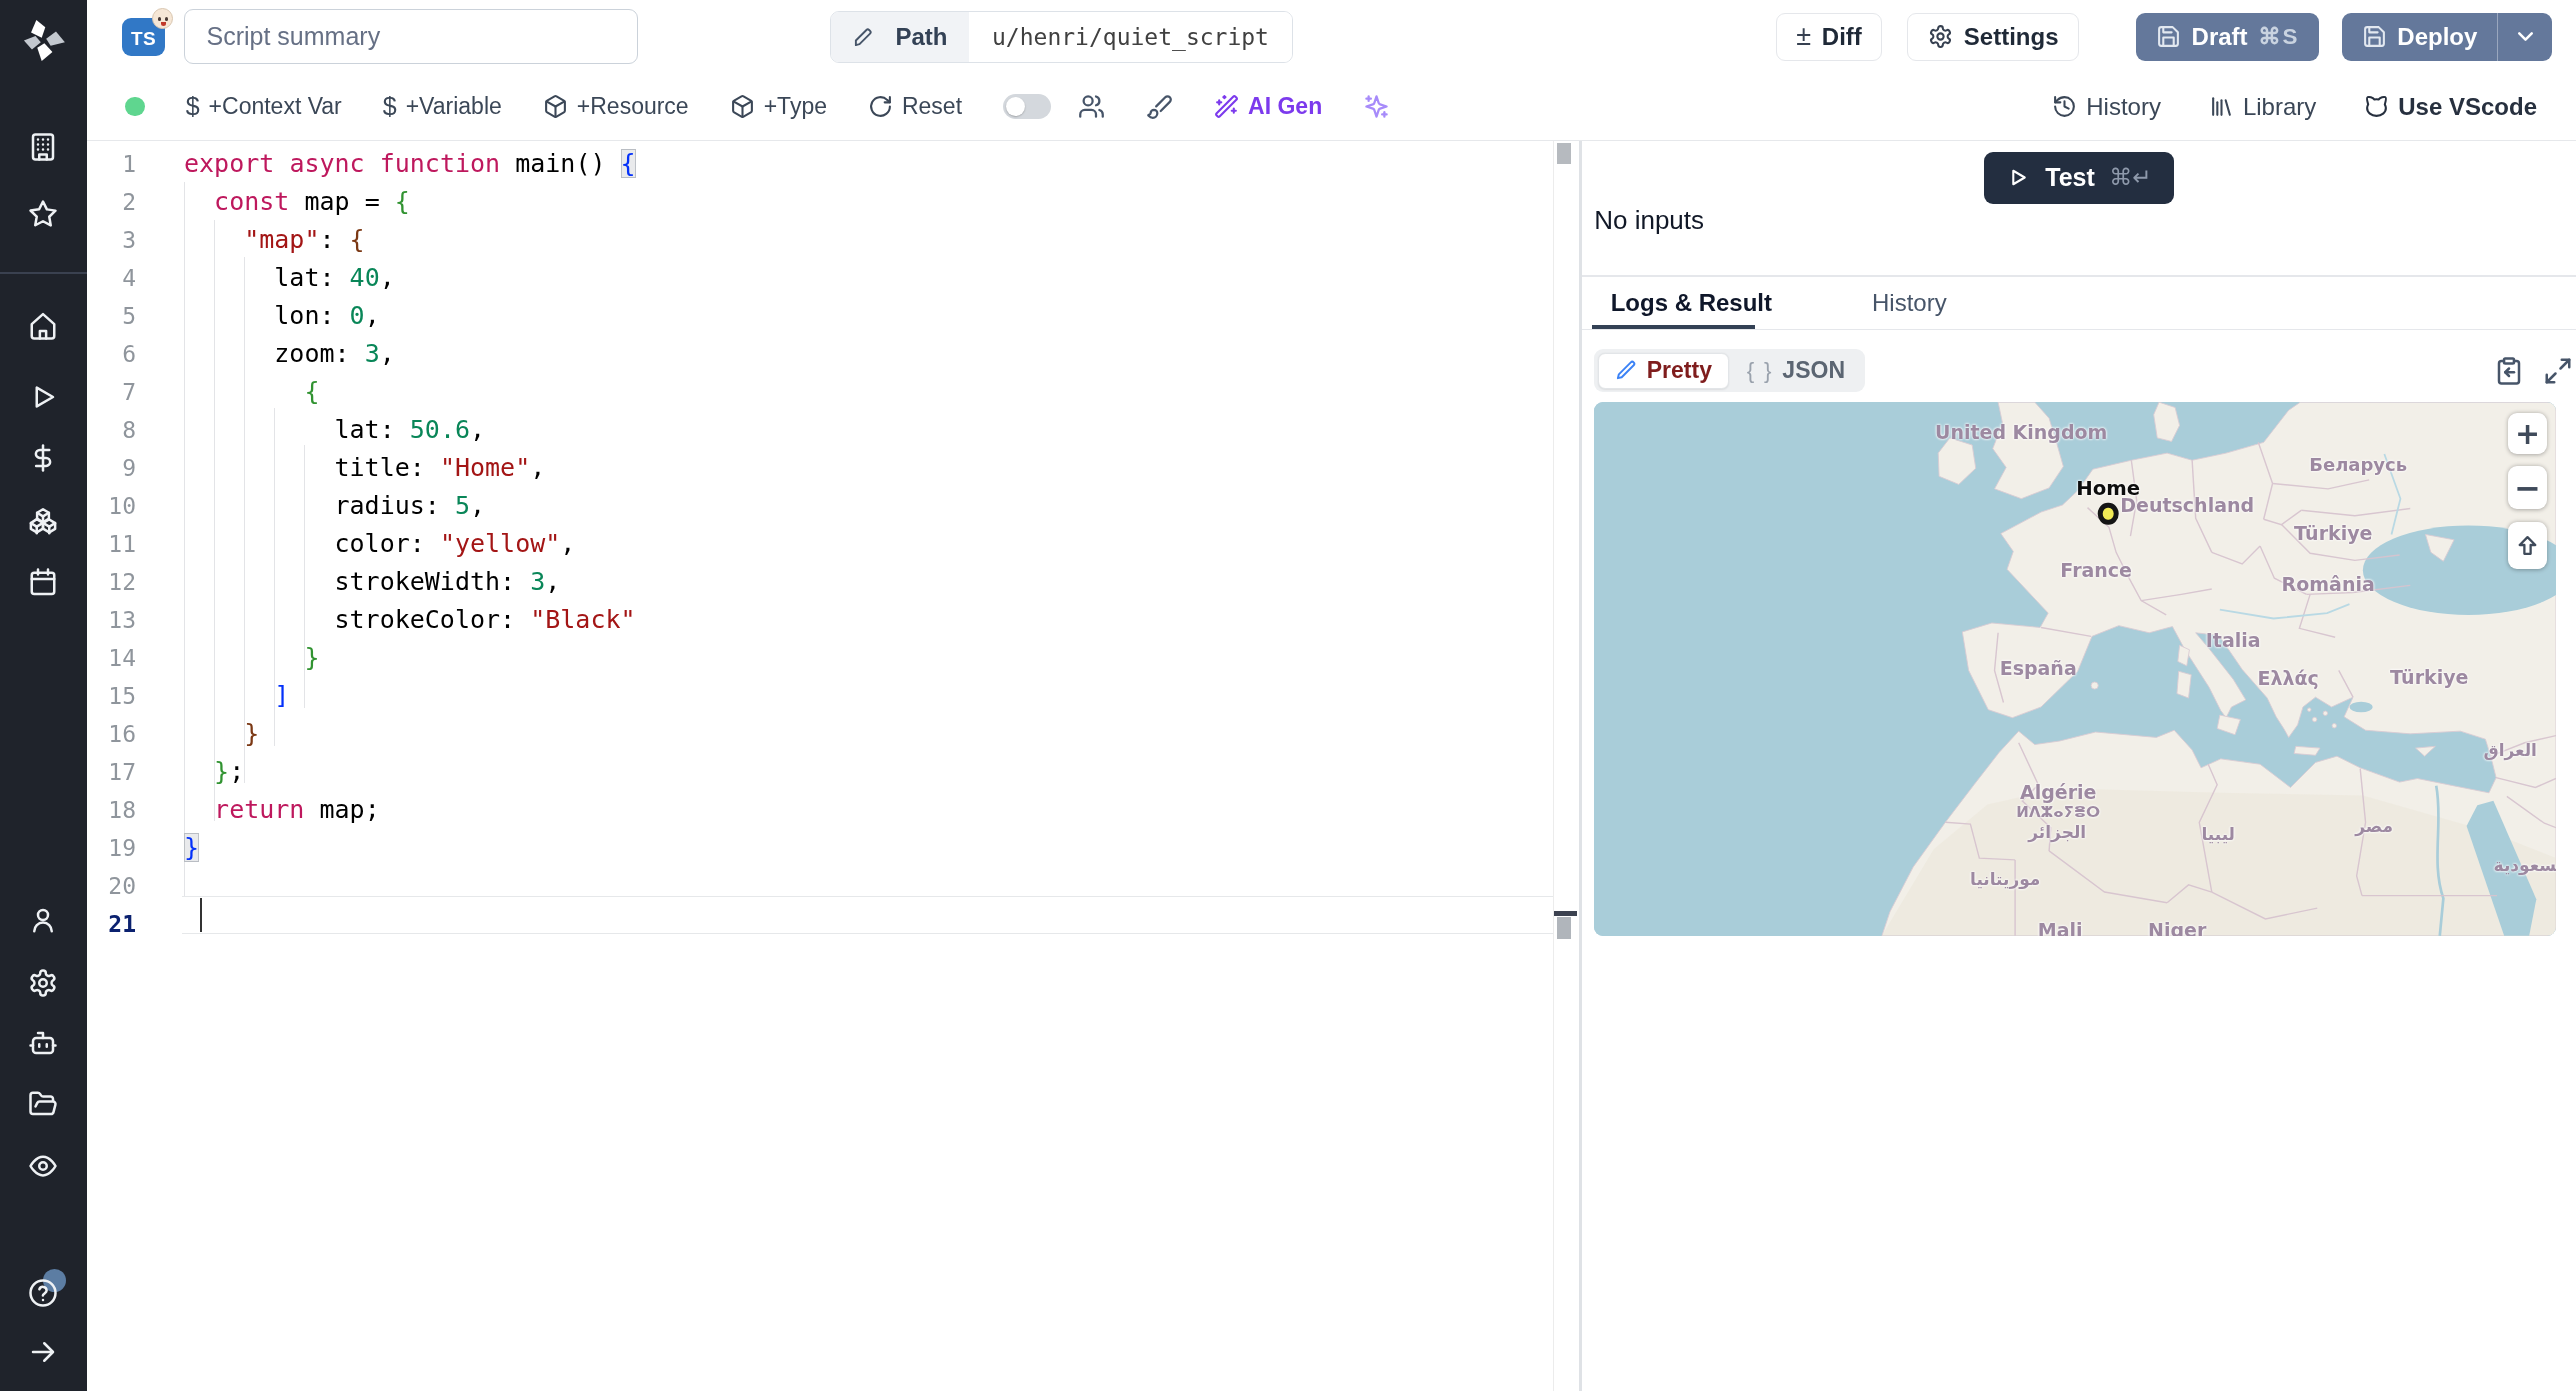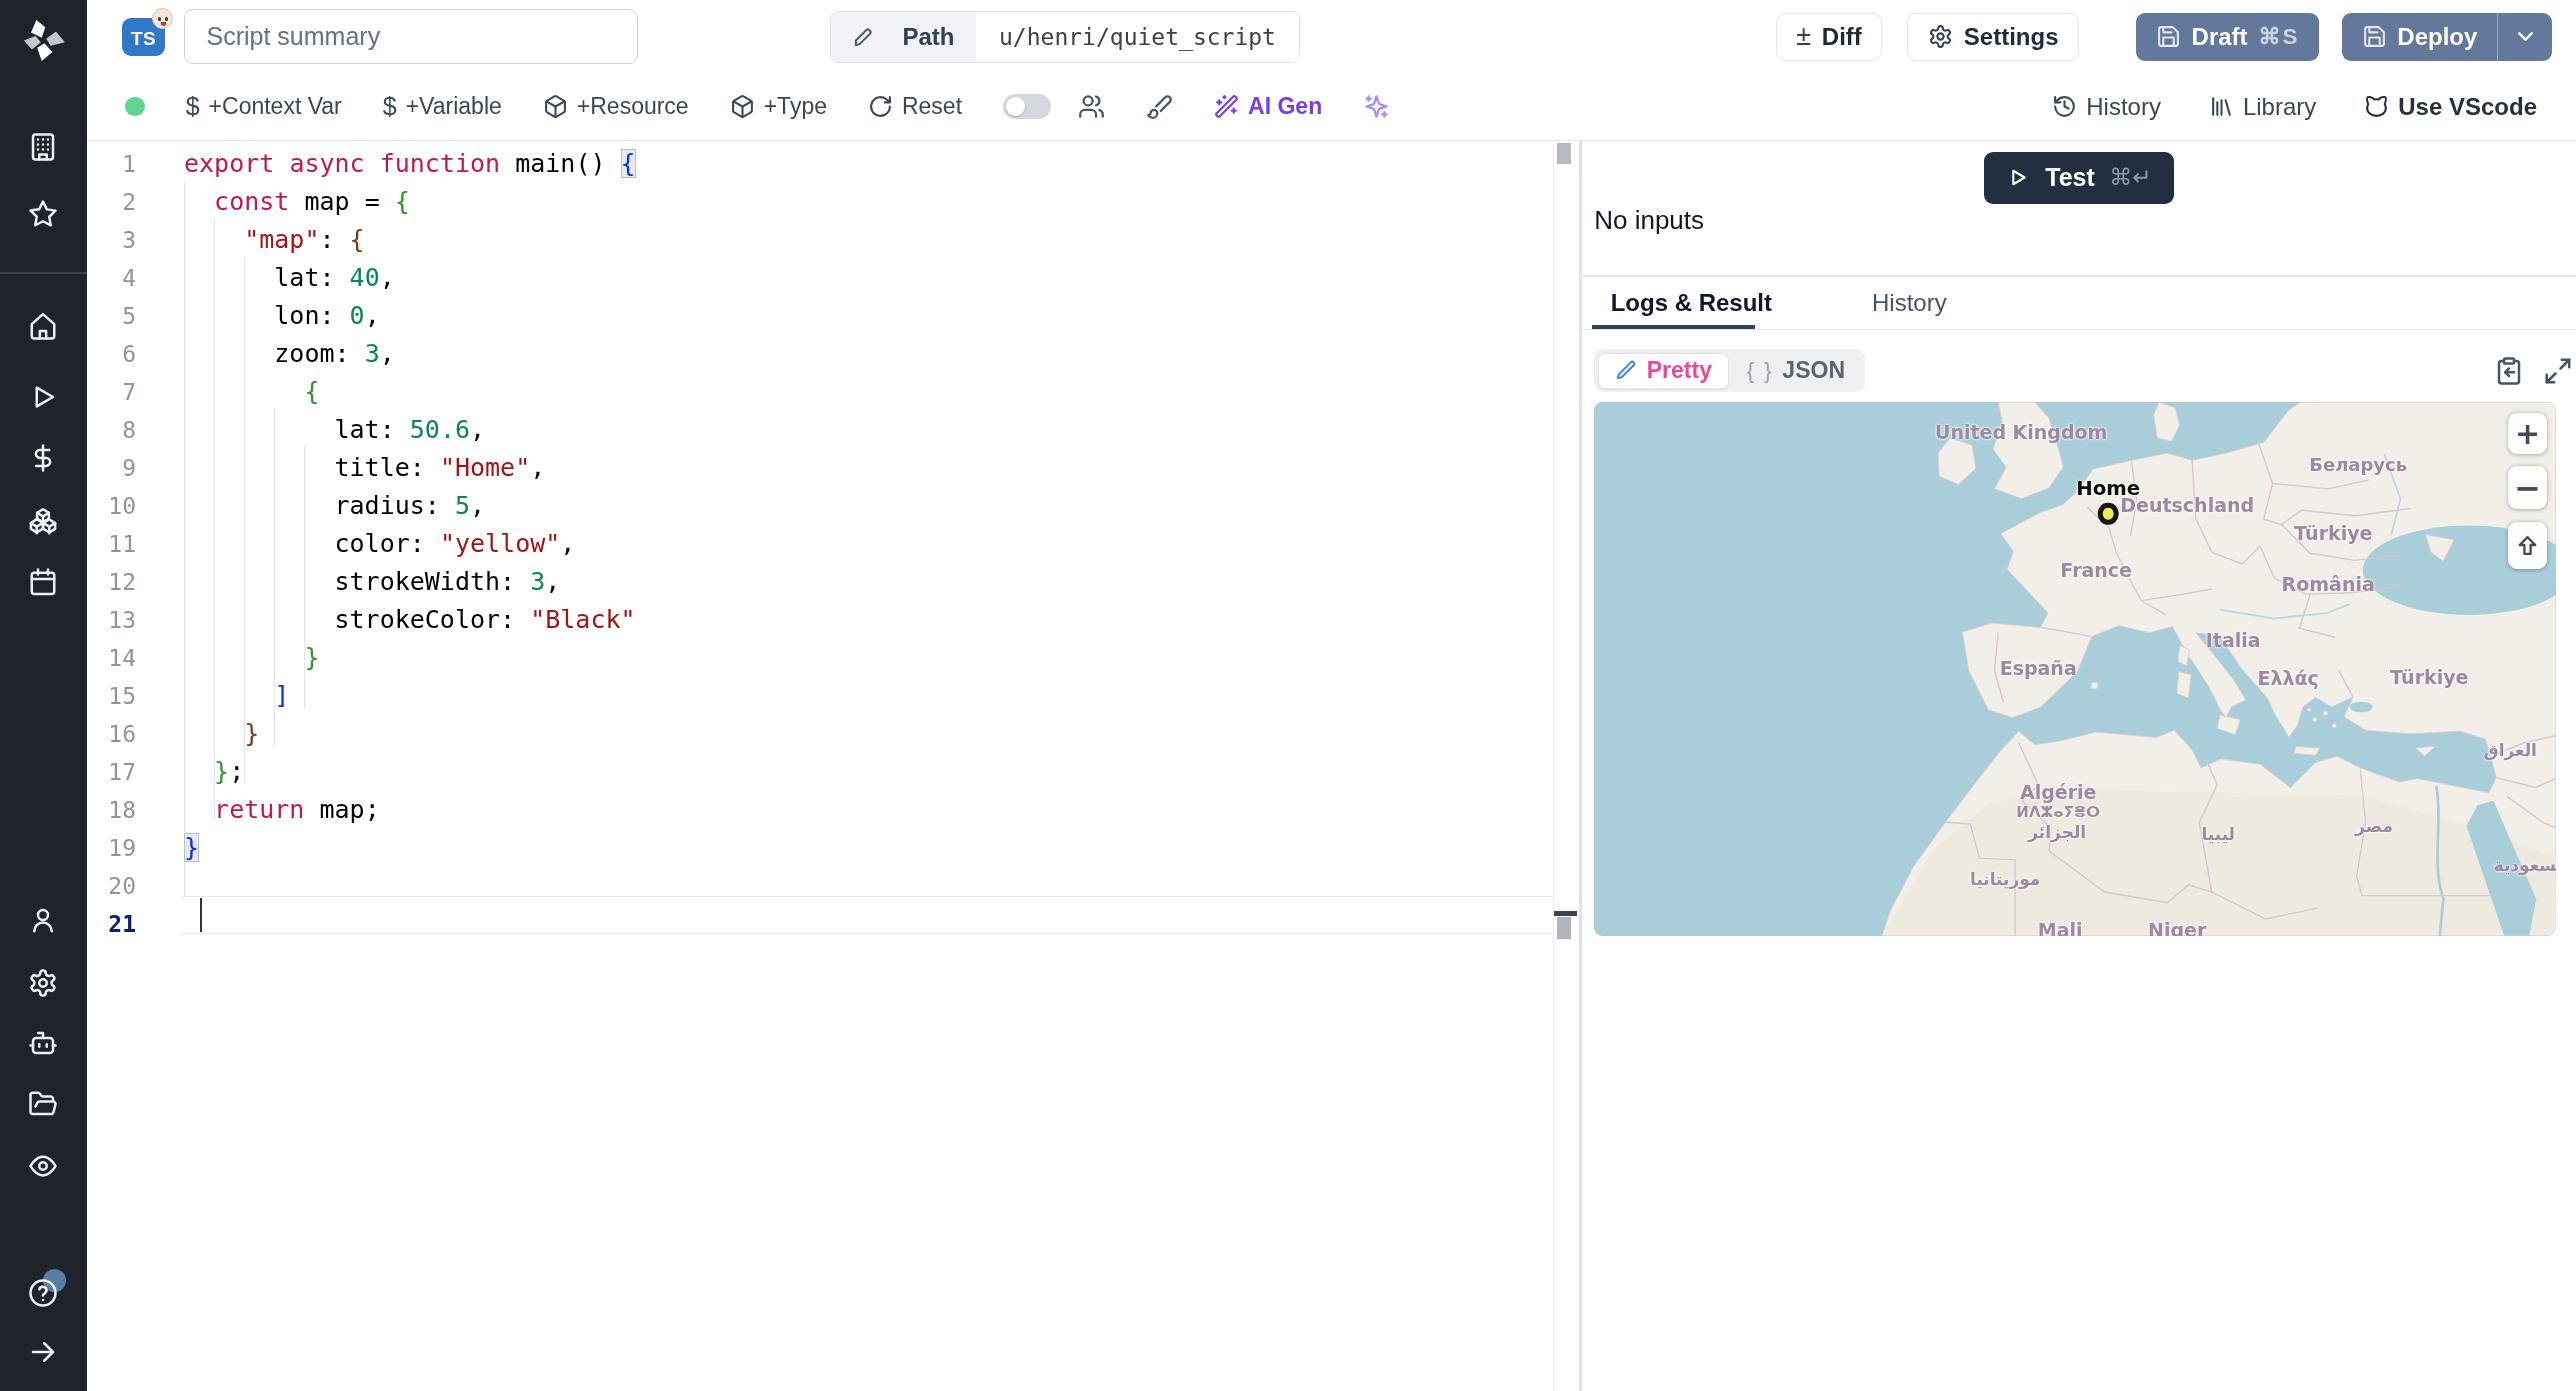--- a/index.html
+++ b/index.html
@@ -26,21 +26,21 @@
   .emoji { position:absolute; left:29.5px; top:-9.8px; width:21.5px; height:21.5px; border-radius:50%;
     background:#f6e7d6; border:0.9px solid #d9c6b0; }
   .emoji i { position:absolute; width:2.7px; height:4.5px; background:#4a3b35; border-radius:1.8px; top:8px; }
   .emoji i.l { left:5.4px; } .emoji i.r { left:12.5px; }
   .emoji b { position:absolute; left:8px; top:13.4px; width:5.4px; height:3.6px; background:#c0392b; border-radius:0 0 5.4px 5.4px; }
   .summary-input { margin-left:19px; width:454px; height:55px; border:1.8px solid #cbd2da; border-radius:9px;
     font-size:25px; font-weight:500; color:#374151; padding:0 21.5px; outline:none; font-family:inherit; }
   .summary-input::placeholder { color:#667085; font-weight:500; }
   .path-widget { margin-left:192px; height:52px; display:flex; align-items:stretch; border:1.8px solid #dde2e8;
     border-radius:9px; overflow:hidden; cursor:pointer; }
-  .path-left { display:flex; align-items:center; gap:27px; background:#f1f3f6; padding:0 21.5px;
+  .path-left { display:flex; align-items:center; gap:20px; background:#f1f3f6; padding:0 21.5px;
     font-size:24px; font-weight:600; color:#334155; }
   .path-left svg { width:23px; height:23px; color:#475569; }
   .path-right { display:flex; align-items:center; background:#fff; padding:0 23px;
     font-family:"DejaVu Sans Mono", monospace; font-size:23px; color:#404040; }
   .tb-right-group { margin-left:auto; display:flex; align-items:center; padding-right:24px; }
   .btn { height:48px; display:flex; align-items:center; gap:10.7px; border-radius:9px; cursor:pointer;
     font-size:24px; font-weight:600; padding:0 19.7px; }
   .btn.ghost { border:1.8px solid #e5e7eb; background:#fff; color:#1f2937; }
   .btn.ghost svg, .btn.ghost .pm { color:#374151; }
   .pm { font-size:27px; font-weight:400; }
@@ -116,21 +116,21 @@
   .rp-tabs { position:absolute; left:29px; top:148px; display:flex; gap:100px; }
   .rp-tab { font-size:24px; cursor:pointer; }
   .rp-tab.active { color:#0f172a; font-weight:600; }
   .rp-tab.idle { color:#475569; font-weight:500; }
   .tab-underline { position:absolute; left:10.7px; top:184px; width:163px; height:4.5px; background:#334155; }
   .rp-div2 { position:absolute; left:0; right:0; top:188px; height:0.9px; background:#e5e7eb; }
   .seg { position:absolute; left:12.5px; top:208px; height:43px; background:#eef0f2; border-radius:9px;
     display:flex; align-items:center; padding:3.6px; gap:1.8px; }
   .seg-opt { display:flex; align-items:center; gap:9px; font-size:23px; font-weight:700; padding:0 16px;
     height:36px; border-radius:7.2px; cursor:pointer; }
-  .seg-opt.on { background:#fff; color:#ec4899; border:0.9px solid #e2e5e8; box-shadow:0 0.9px 1.8px rgba(0,0,0,.08); }
+  .seg-opt.on { background:#fff; color:#7f1d1d; border:0.9px solid #e2e5e8; box-shadow:0 0.9px 1.8px rgba(0,0,0,.08); }
   .seg-opt.off { color:#5b6572; }
   .seg-opt svg { width:23px; height:23px; color:#3b82f6; }
   .braces { color:#9aa2ad; font-size:22.4px; font-weight:400; letter-spacing:1.8px; }
   .rp-icons { position:absolute; top:215px; left:912px; display:flex; gap:19.7px; color:#475569; }
   .rp-icons svg { width:30px; height:30px; cursor:pointer; }
 
   
   .map { position:absolute; left:12.5px; top:261px; width:962px; height:534px; border-radius:9px;
     overflow:hidden; background:#a9cdd9; }
   .map svg.geo { position:absolute; left:0; top:0; }

